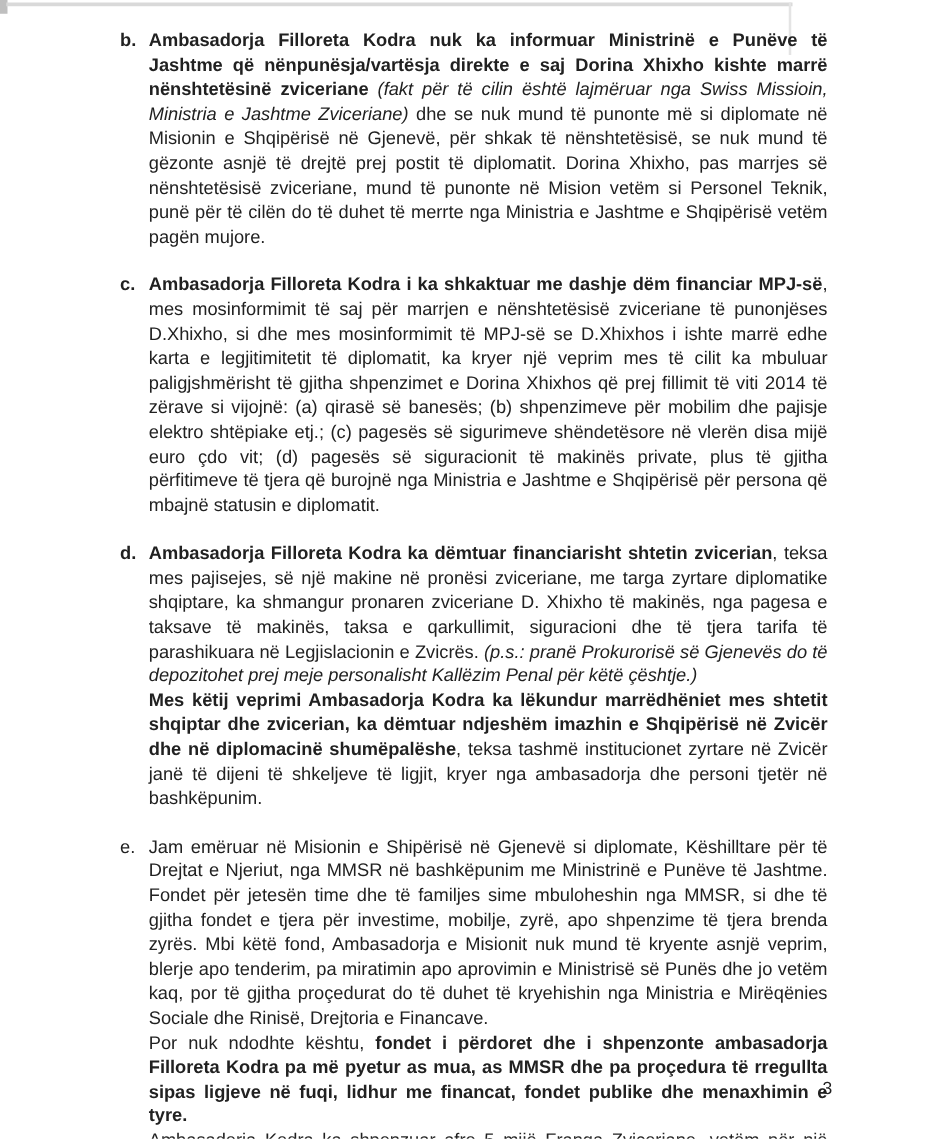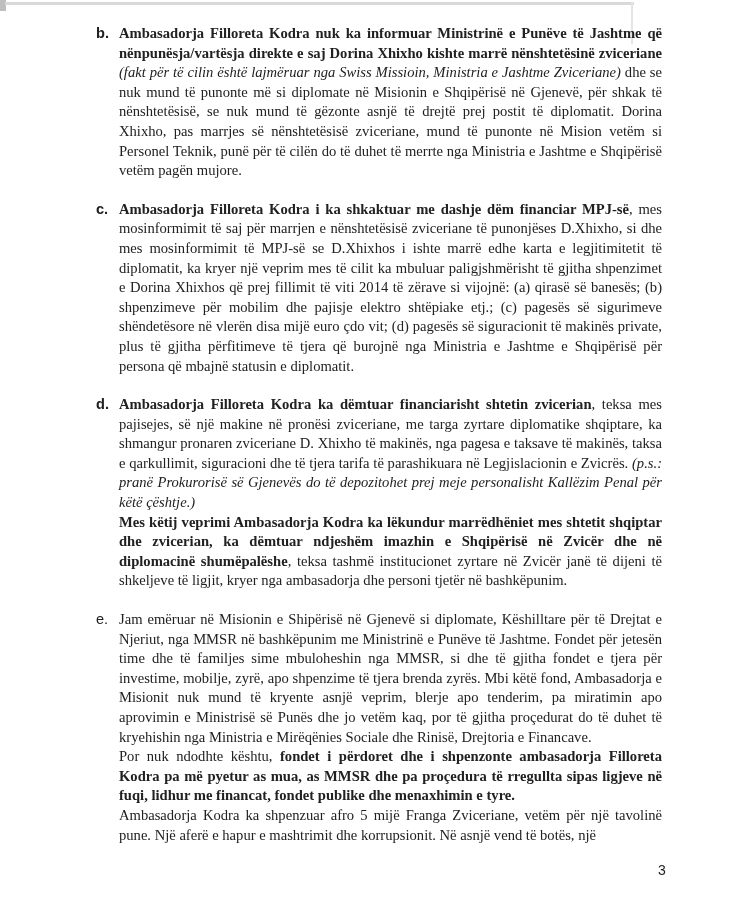--- a/index.html
+++ b/index.html
@@ -48,21 +48,20 @@
     display: flex;
     margin-bottom: 19px;
   }
   .item-letter {
     width: 23px;
     flex-shrink: 0;
   }
   .item-body {
     flex: 1;
     text-align: justify;
-    font-family: Liberation Serif, serif;
   }
   .bold { font-weight: bold; }
   .italic { font-style: italic; }
   .page-number {
     position: absolute;
     left: 652px;
     top: 862px;
     width: 20px;
     text-align: center;
     font-size: 14px;

